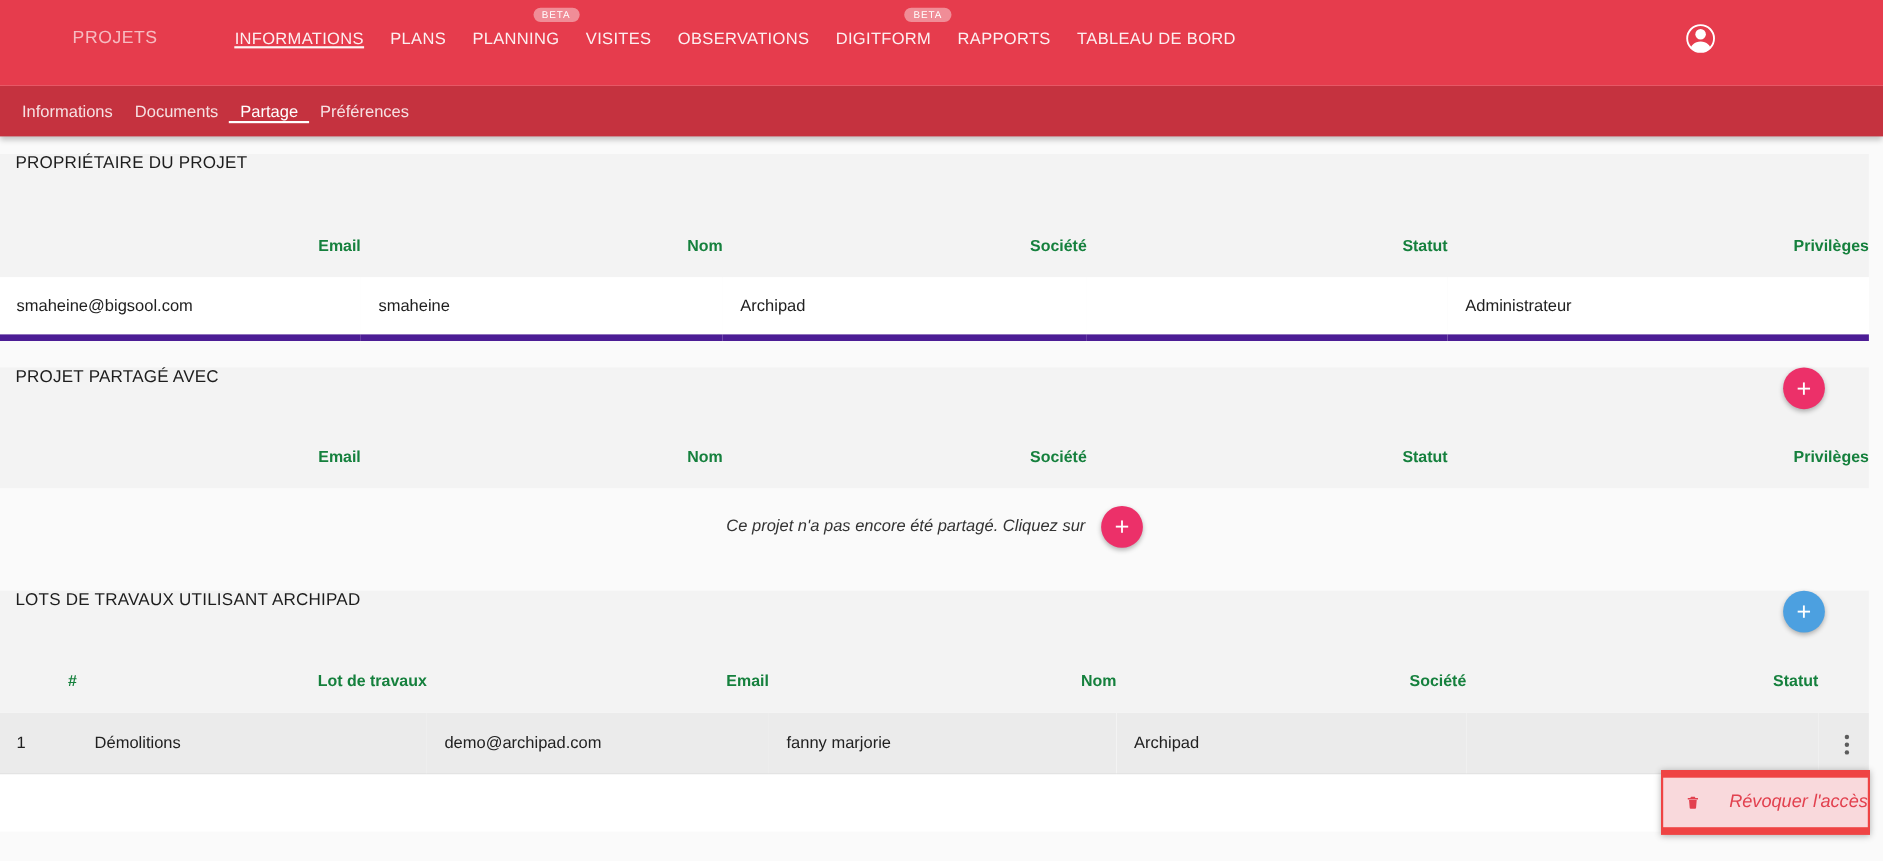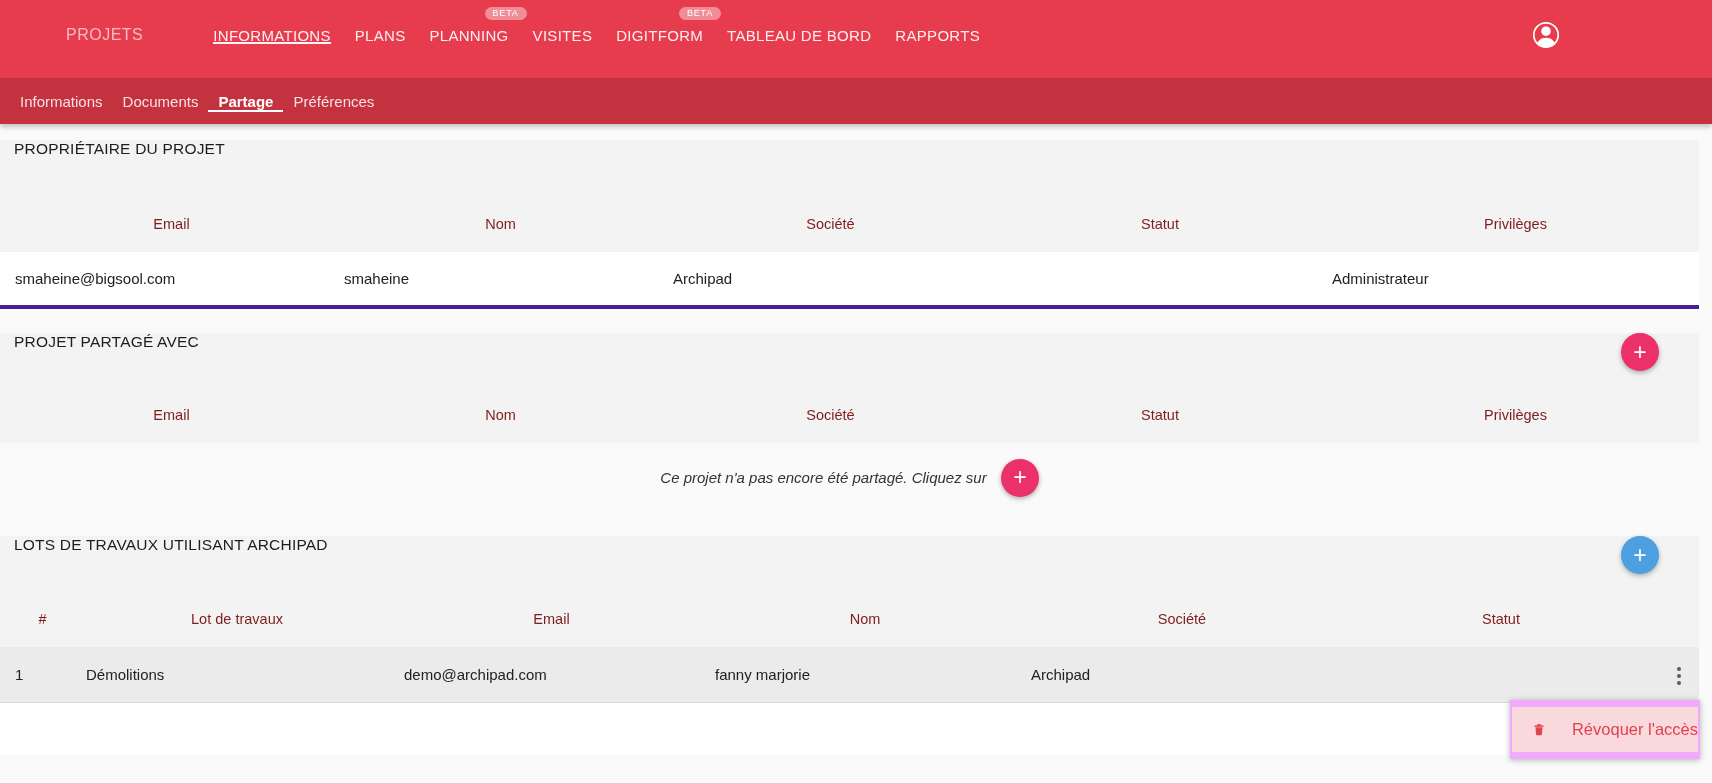--- a/index.html
+++ b/index.html
@@ -46,21 +46,21 @@
     display:flex;align-items:center;
     padding-left:10px;
     box-shadow:0 3px 5px rgba(0,0,0,0.22);
     position:relative;z-index:9;
   }
   .subnav-item{
     color:rgba(255,255,255,0.85);
     font-size:15px;padding:0 10px;height:100%;
     display:flex;align-items:center;position:relative;cursor:pointer;white-space:nowrap;
   }
-  .subnav-item.active{color:#fff;font-weight:bold;}
+  .subnav-item.active{color:#fff;font-weight:normal;}
   .subnav-item.active::after{
     content:"";position:absolute;left:0;right:0;bottom:12px;height:2px;background:#fff;
   }
   
   .content{width:1699px;}
   .card{margin-top:24px;}
   .card.first{margin-top:16px;}
   .band{background:#f3f3f3;}
   .card-head{
     height:56px;display:flex;
@@ -75,54 +75,54 @@
     margin-left:auto;margin-right:19px;
     color:#fff;font-size:23px;line-height:1;
     display:flex;align-items:center;justify-content:center;
     box-shadow:0 2px 5px rgba(0,0,0,0.3);
     cursor:pointer;user-select:none;
   }
   .fab.pink{background:#ec3069;}
   .fab.blue{background:#4ca0e0;}
   table.tbl{border-collapse:collapse;table-layout:fixed;width:1699px;}
   .tbl th{
-    height:56px;text-align:center;vertical-align:middle;
-    font-weight:400;font-size:14.5px;color:#7f1d1d;
+    height:56px;text-align:right;vertical-align:middle;
+    font-weight:700;font-size:14.5px;color:#15803d;
     padding:0 0 0 16px;box-sizing:border-box;
   }
   .tbl th.c0{padding-left:15px;}
   .tbl td{
     height:55px;vertical-align:middle;
     font-size:15px;color:#212121;
     padding:0 0 0 16px;box-sizing:border-box;
     white-space:nowrap;overflow:hidden;
   }
   .tbl td.c0{padding-left:15px;}
-  tr.data-row{background:#fff;border-bottom:4px solid #4c1d95;}
+  tr.data-row{background:#fff;border-bottom:6px solid #4c1d95;}
   tr.data-row.hl{background:#ebebeb;border-bottom:1px solid #d9d9d9;}
   
   .empty-msg{
     height:69px;background:#fafafa;
     display:flex;align-items:center;justify-content:center;
     font-style:italic;font-size:15px;color:#333;gap:14px;
   }
   .fab.inline{margin:0;}
   
   .kebab{
     display:inline-flex;flex-direction:column;gap:3px;
     padding:6px 8px;cursor:pointer;
   }
   .kebab i{width:4px;height:4px;border-radius:50%;background:#5c5c5c;display:block;}
   .menu-cell{text-align:right;padding-right:20px !important;}
   .tail{height:52px;background:#fff;width:1699px;}
   
   .popup{
     position:absolute;left:1510px;top:700px;width:190px;
-    background:#f0abfc;box-shadow:0 1px 6px rgba(0,0,0,0.3);
-    padding:7px 2px;box-sizing:border-box;z-index:20;
+    background:#ef4444;box-shadow:0 1px 6px rgba(0,0,0,0.3);
+    padding:7px 2px;box-sizing:border-box;z-index:20;font-style:italic;
   }
   .popup .menu-item{
     height:45px;background:#f9d9dc;
     display:flex;align-items:center;
     padding-left:20px;gap:26px;cursor:pointer;
   }
   .popup .menu-label{font-size:16.5px;color:#e2414f;white-space:nowrap;}
 </style>
 </head>
 <body>
@@ -130,26 +130,27 @@
 <header class="topnav">
   <div class="logo">PROJETS</div>
   <nav class="topnav-menu">
     <div class="topnav-item active">INFORMATIONS</div>
     <div class="topnav-item">PLANS</div>
     <div class="topnav-item">
       <span>PLANNING</span>
       <span class="beta-badge">BETA</span>
     </div>
     <div class="topnav-item">VISITES</div>
+    <div class="topnav-item">OBSERVATIONS</div>
     <div class="topnav-item">
       <span>DIGITFORM</span>
       <span class="beta-badge">BETA</span>
     </div>
+    <div class="topnav-item">RAPPORTS</div>
     <div class="topnav-item">TABLEAU DE BORD</div>
-    <div class="topnav-item">RAPPORTS</div>
   </nav>
   <div class="avatar">
     <svg width="28" height="28" viewBox="0 0 28 28">
       <defs>
           <clipPath id="avclip">
             <circle cx="14" cy="14" r="12.2"></circle>
           </clipPath>
         </defs>
       <circle cx="14" cy="14" r="12.2" fill="none" stroke="#ffffff" stroke-width="1.7"></circle>
       <g clip-path="url(#avclip)">

